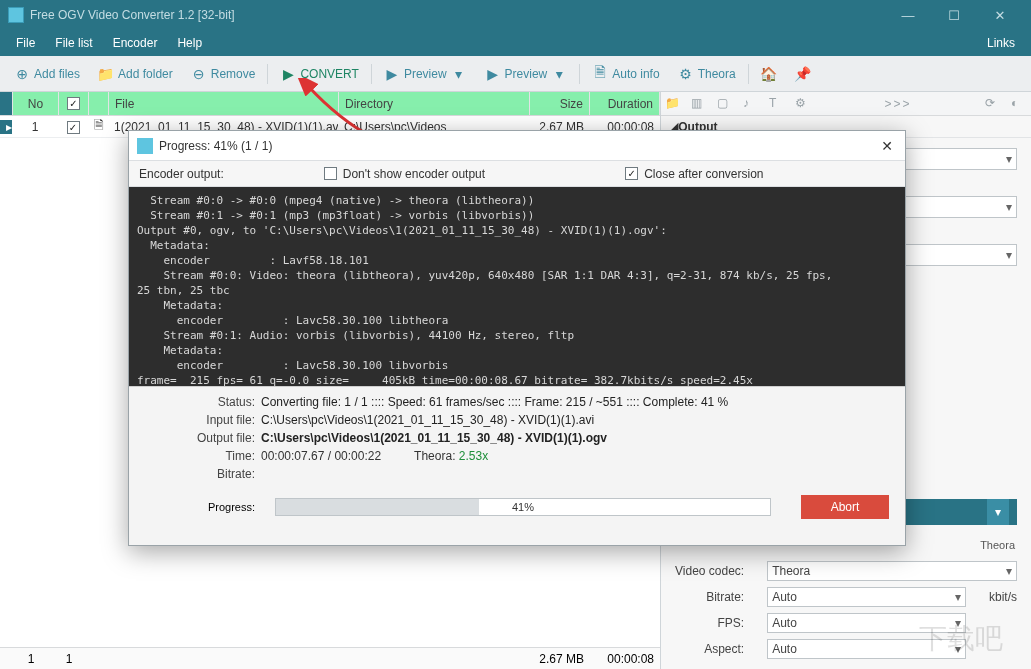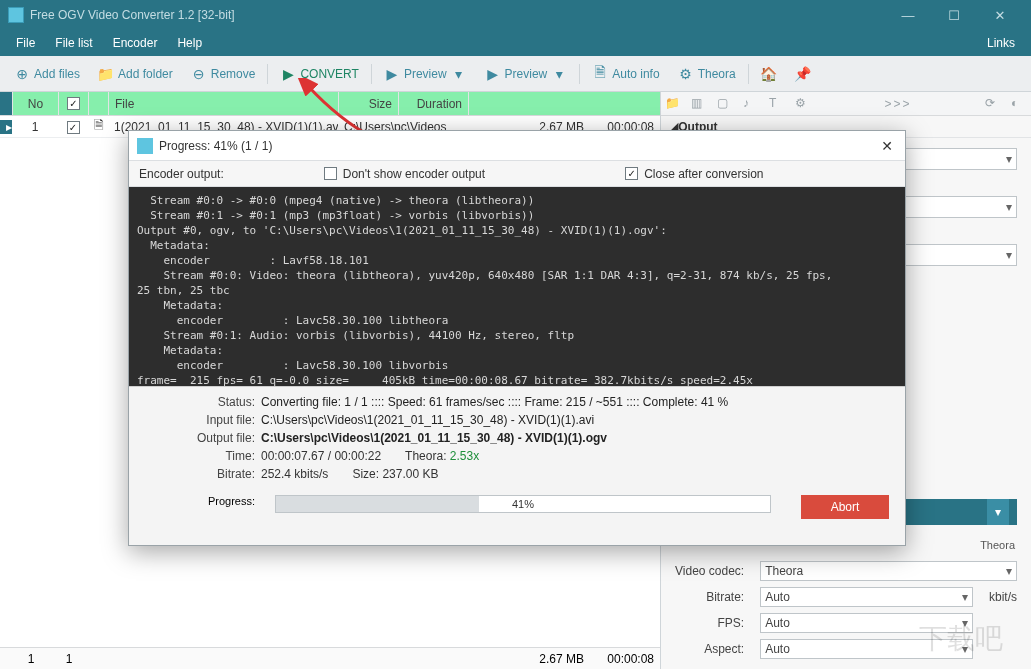--- a/index.html
+++ b/index.html
@@ -31,40 +31,40 @@
 .totalsrow .c{padding:0 6px}
 .rp-tabs{height:24px;background:#f4f5f6;border-bottom:1px solid #d8dadc;display:flex;align-items:center;padding:0 4px;gap:10px}
 .rp-tabs .ic{width:16px;height:16px;color:#9aa3a8}
 .rp-tabs .more{flex:1;text-align:center;color:#9aa3a8;letter-spacing:2px}
 .rp-title{height:22px;border-bottom:1px solid #e2e4e6;display:flex;align-items:center;padding:0 8px;font-weight:bold;font-size:12px;color:#333}
 .rp-body{flex:1;padding:10px 14px;display:flex;flex-direction:column;gap:8px;color:#444;overflow:hidden}
 .rp-select{height:22px;width:100%;border:1px solid #bfc5c9;background:#fff;display:flex;align-items:center;justify-content:flex-end;padding:0 4px;color:#666}
 .rp-big{height:26px;background:#297385;color:#fff;display:flex;align-items:center;padding:0 8px;margin:4px 0}
 .rp-big .dd{width:22px;height:26px;background:#3a8ea5;margin-left:auto;display:flex;align-items:center;justify-content:center}
 .rp-cat{text-align:right;color:#555;padding:2px 2px;font-size:11px}
-.rp-form{display:grid;grid-template-columns:auto 1fr auto;gap:6px 16px;align-items:center;font-size:11px;color:#444}
+.rp-form{display:grid;grid-template-columns:auto 1fr auto;gap:6px 23px;align-items:center;font-size:11px;color:#444}
 .rp-form label{text-align:right}
 .rp-form .sel{height:20px;border:1px solid #bfc5c9;background:#fff;display:flex;align-items:center;padding:0 4px;justify-content:space-between}
 .rp-form .sel .ar{color:#666}
 .chkbox{width:13px;height:13px;border:1px solid #6f7a80;background:#fff;display:inline-flex;align-items:center;justify-content:center;font-size:10px;color:#222}
 
 .dlg{position:absolute;left:128px;top:130px;width:778px;height:416px;background:#f4f4f4;border:1px solid #9aa3a8;box-shadow:0 6px 24px rgba(0,0,0,.35);z-index:10;display:flex;flex-direction:column}
 .dlg-title{height:30px;background:#fff;display:flex;align-items:center;padding:0 8px;border-bottom:1px solid #dcdfe2}
 .dlg-title .ic{width:16px;height:16px;background:#5ec5e0;margin-right:6px}
 .dlg-title .t{flex:1;font-size:12px;color:#333}
 .dlg-title .x{width:20px;text-align:center;color:#333;font-size:14px}
 .dlg-opts{height:26px;display:flex;align-items:center;padding:0 10px;gap:20px;border-bottom:1px solid #dcdfe2;background:#f6f6f6;font-size:11px;color:#333}
 .dlg-opts .grp{display:flex;align-items:center;gap:6px}
 .dlg-console{background:#2d2d2d;color:#d7d7d7;font-family:Consolas,monospace;font-size:11px;line-height:15px;padding:6px 8px;height:200px;overflow:hidden;white-space:pre;border-bottom:1px solid #cfcfcf}
 .dlg-info{padding:8px 16px;display:grid;grid-template-columns:110px 1fr;row-gap:4px;column-gap:6px;font-size:11px;color:#333}
 .dlg-info .lbl{text-align:right;color:#444}
 .dlg-info .val{color:#222}
-.dlg-info .row2{display:flex;gap:24px}
+.dlg-info .row2{display:flex;gap:33px}
 .dlg-info .green{color:#1e8f3a}
-.dlg-foot{display:flex;align-items:flex-start;padding:6px 16px 10px;gap:20px}
+.dlg-foot{display:flex;align-items:center;padding:6px 16px 10px;gap:20px}
 .dlg-foot .lbl{width:110px;text-align:right;font-size:11px}
 .progressbar{flex:1;height:18px;border:1px solid #bfc5c9;background:#fff;position:relative}
 .progressbar .fill{position:absolute;left:0;top:0;bottom:0;background:#d9dde0}
 .progressbar .txt{position:absolute;inset:0;display:flex;align-items:center;justify-content:center;font-size:11px;color:#333}
 .abort{width:88px;height:24px;background:#d94b3d;color:#fff;border:none;font-size:12px;display:flex;align-items:center;justify-content:center;margin-left:10px}
 .watermark{position:absolute;right:0;bottom:0;width:140px;height:60px;opacity:.12;font-size:28px;color:#000;display:flex;align-items:center;justify-content:center;z-index:2;pointer-events:none}
 </style>
 </head>
 <body>
 
@@ -146,20 +146,21 @@
 <div class="mainrow">
   <div class="leftpane">
     <div class="gridhead">
       <div class="c" style="width:8px;background:#297385"></div>
       <div class="c" style="width:46px;justify-content:center">No</div>
       <div class="c" style="width:30px;justify-content:center">
           <span class="chkbox">✓</span>
         </div>
       <div class="c" style="width:20px"></div>
       <div class="c" style="flex:0 0 230px">File</div>
+      <div class="c" style="flex:1">Directory</div>
       <div class="c" style="width:60px;justify-content:flex-end">Size</div>
       <div class="c" style="width:70px;justify-content:flex-end">Duration</div>
     </div>
     <div class="gridbody">
       <div class="gridrow">
         <div class="c" style="width:8px;background:#297385;color:#fff">▸</div>
         <div class="c" style="width:46px;text-align:center">1</div>
         <div class="c" style="width:30px;text-align:center"><span class="chkbox">✓</span></div>
         <div class="c" style="width:20px">🗎</div>
         <div class="c" style="flex:0 0 230px">1(2021_01_11_15_30_48) - XVID(1)(1).avi</div>
@@ -275,24 +276,20 @@
     <div class="lbl">Input file:</div>
       <div class="val">C:\Users\pc\Videos\1(2021_01_11_15_30_48) - XVID(1)(1).avi</div>
     <div class="lbl">Output file:</div>
       <div class="val" style="font-weight:bold">C:\Users\pc\Videos\1(2021_01_11_15_30_48) - XVID(1)(1).ogv</div>
     <div class="lbl">Time:</div>
     <div class="row2">
       <span>00:00:07.67 / 00:00:22</span>
       <span><span>Theora:</span> <span class="green">2.53x</span></span>
     </div>
     <div class="lbl">Bitrate:</div>
-    <div class="row2">
-      <span>252.4 kbits/s</span>
-      <span><span>Size:</span> <span>237.00 KB</span></span>
-    </div>
   </div>
   <div class="dlg-foot">
     <div class="lbl">Progress:</div>
     <div class="progressbar">
       <div class="fill" style="width:41%"></div>
       <div class="txt">41%</div>
     </div>
     <button class="abort">Abort</button>
   </div>
 </div>

